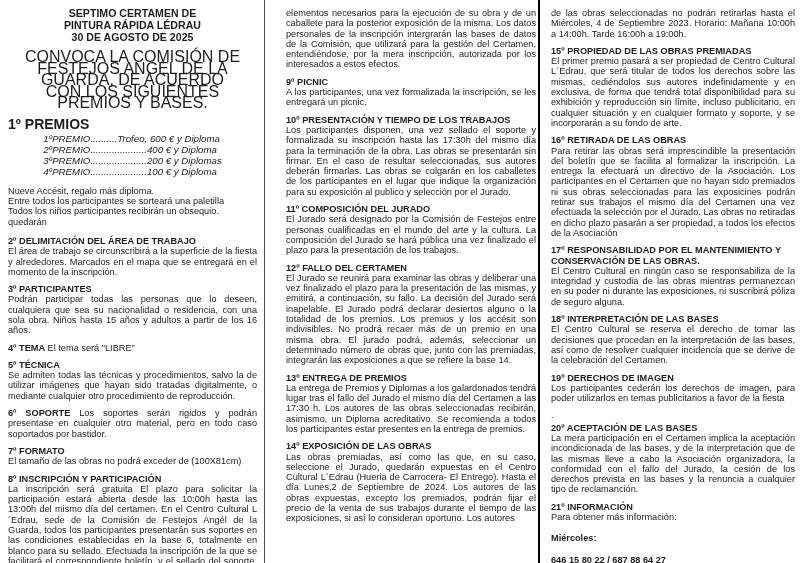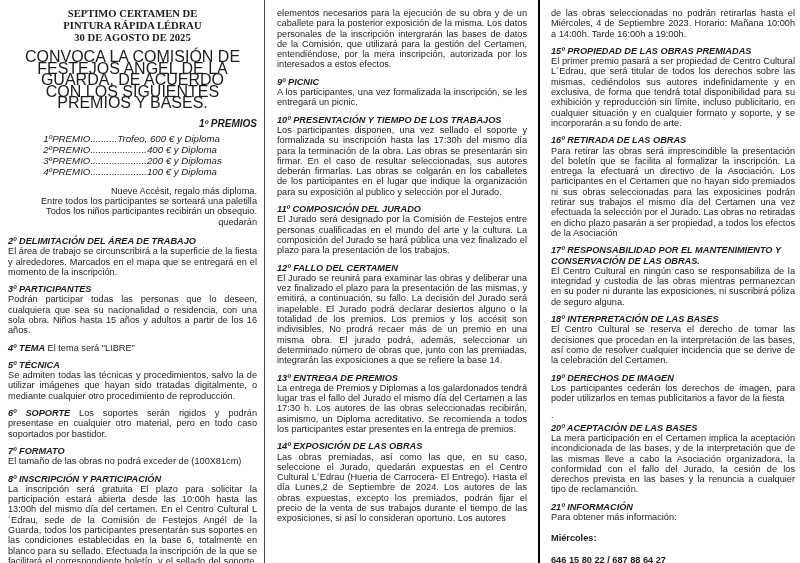--- a/index.html
+++ b/index.html
@@ -9,37 +9,37 @@
     height: 563px;
     background: #ffffff;
     font-family: "Liberation Sans", sans-serif;
     font-size: 9.2px;
     line-height: 10.3px;
     color: #1c1c1c;
     overflow: hidden;
   }
   .col { position: absolute; top: 8px; }
   .col1 { left: 8px;   width: 249px; }
-  .col2 { left: 277px; width: 250px; }
+  .col2 { left: 286px; width: 250px; }
   .col3 { left: 551px; width: 244px; }
   .divider { position: absolute; top: 0; height: 563px; }
   .d1 { left: 264px; width: 1px; background: #4a4a4a; }
   .d2 { left: 538px; width: 2px; background: #000000; }
 
   .block { margin: 0 0 7px 0; padding: 0; }
   .section { text-align: justify; }
-  .head { font-weight: bold; display: block; text-align: left; font-style: italic; }
+  .head { font-weight: bold; display: block; text-align: left; }
   .head.inline { display: inline; }
 
-  .title  { text-align: center; font-weight: bold; font-size: 10.6px; line-height: 11.8px; margin-bottom: 8px; font-family: Liberation Serif, serif; }
+  .title  { text-align: center; font-weight: bold; font-size: 10.6px; line-height: 11.8px; margin-bottom: 8px; }
   .subtitle { text-align: center; font-size: 16px; line-height: 11.4px; margin-bottom: 11px; }
   .standalone { margin-bottom: 3px; }
-  .standalone .head { font-size: 10px; text-align: right; }
+  .standalone .head { font-size: 14px; }
   .list { width: fit-content; margin: 2px auto 9px auto; text-align: left; font-size: 9.7px; line-height: 11px; font-style: italic; }
-  .center { text-align: right; margin-bottom: 9px; }
+  .center { text-align: left; margin-bottom: 9px; }
   .boldline { font-weight: bold; margin: 11px 0 0 0; }
   .plain { margin: 0 0 2px 0; }
 </style>
 </head>
 <body>
 
 <div class="page">
   <div class="col col1">
       <div class="block title">
         <div>SEPTIMO CERTAMEN DE</div>

